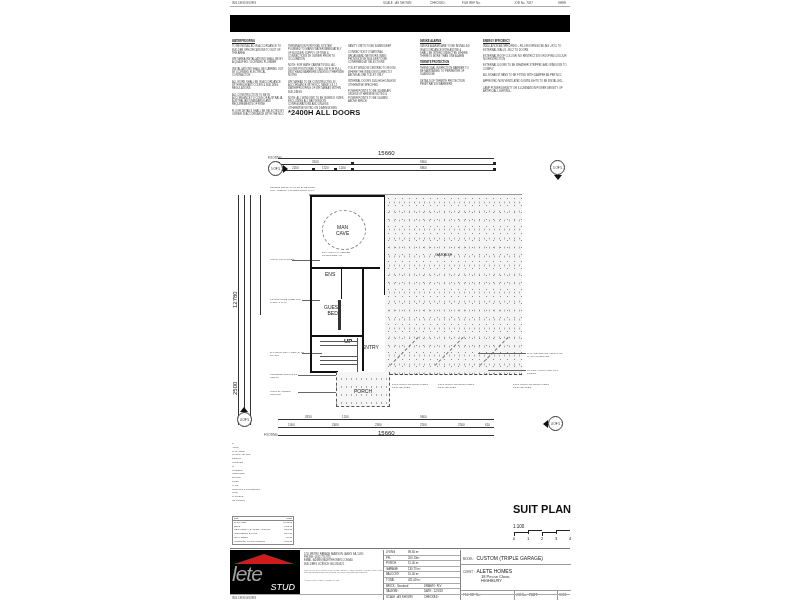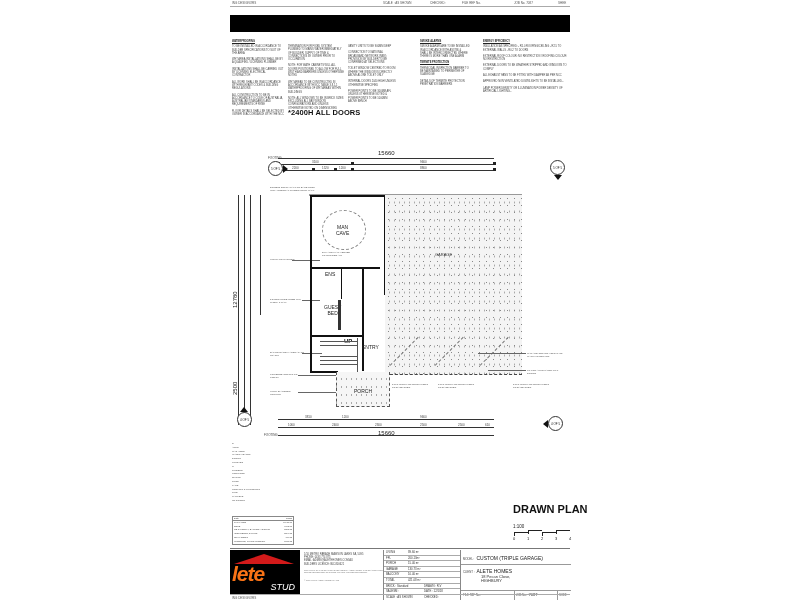--- a/index.html
+++ b/index.html
@@ -73,21 +73,21 @@
   .scale-label { position: absolute; left: 283px; top: 524px; font-size: 4.5px; color: #222; }
   .scale-bar { position: absolute; left: 284px; top: 532px; width: 60px; height: 8px; }
   .scale-bar .seg { position: absolute; top: 0; height: 4px; border-top: 0.6px solid #222; border-left: 0.6px solid #222; }
   .scale-bar .num { position: absolute; top: 4px; font-size: 4px; color: #222; }
 
   
   .title-block { position: absolute; left: 0; top: 548px; width: 340px; height: 52px; border-top: 0.8px solid #777; }
   .logo { position: absolute; left: 0; top: 1px; width: 70px; height: 45px; background: #000; overflow: hidden; }
   .logo .roof { position: absolute; left: 4px; top: 4px; width: 0; height: 0;
     border-left: 30px solid transparent; border-right: 30px solid transparent; border-bottom: 10px solid #d31a1a; }
-  .logo .word { position: absolute; left: 2px; top: 12px; font-size: 21px; font-weight: bold; font-style: italic; color: #f97316; letter-spacing: -1px; }
+  .logo .word { position: absolute; left: 2px; top: 12px; font-size: 21px; font-weight: normal; font-style: italic; color: #a3a3a3; letter-spacing: -1px; }
   .logo .homes { position: absolute; right: 5px; bottom: 3px; font-size: 9px; font-style: italic; color: #fff; }
   .company { position: absolute; left: 74px; top: 4px; width: 80px; font-size: 2.6px; line-height: 3.2px; color: #444; }
   .company .fine { margin-top: 3px; font-size: 1.9px; line-height: 2.4px; color: #777; }
   .areas { position: absolute; left: 153px; top: 1px; width: 77px; height: 50px; border-left: 0.6px solid #888; font-size: 2.8px; color: #333; }
   .areas .r { display: flex; height: 5.6px; line-height: 5.6px; border-bottom: 0.5px solid #aaa; padding-left: 2px; }
   .areas .r .k { width: 22px; }
   .areas .r .v { flex: 1; }
   .areas .r.split .k { width: 28px; }
   .model { position: absolute; left: 230px; top: 1px; width: 110px; height: 50px; border-left: 0.6px solid #888; }
   .model .mrow { position: absolute; left: 2px; font-size: 2.8px; color: #444; white-space: nowrap; }
@@ -309,21 +309,21 @@
       <div class="row">
           <span>LE MASSING</span>
           <span>7/6/18</span>
         </div>
       <div class="row">
           <span>WINDOWS, LIVING WINDOW</span>
           <span>18/8/18</span>
         </div>
     </div>
 
-    <div class="fp-title">DRAWN PLAN</div>
+    <div class="fp-title">SUIT PLAN</div>
     <div class="scale-label">1:100</div>
     <div class="scale-bar">
       <div class="seg" style="left:0; width:14px"></div>
       <div class="seg" style="left:14px; width:14px; top:-2px; border-top:0.6px solid #222"></div>
       <div class="seg" style="left:28px; width:14px"></div>
       <div class="seg" style="left:42px; width:14px; top:-2px"></div>
       <span class="num" style="left:-1px">0</span>
       <span class="num" style="left:13px">1</span>
       <span class="num" style="left:27px">2</span>
       <span class="num" style="left:41px">3</span>

